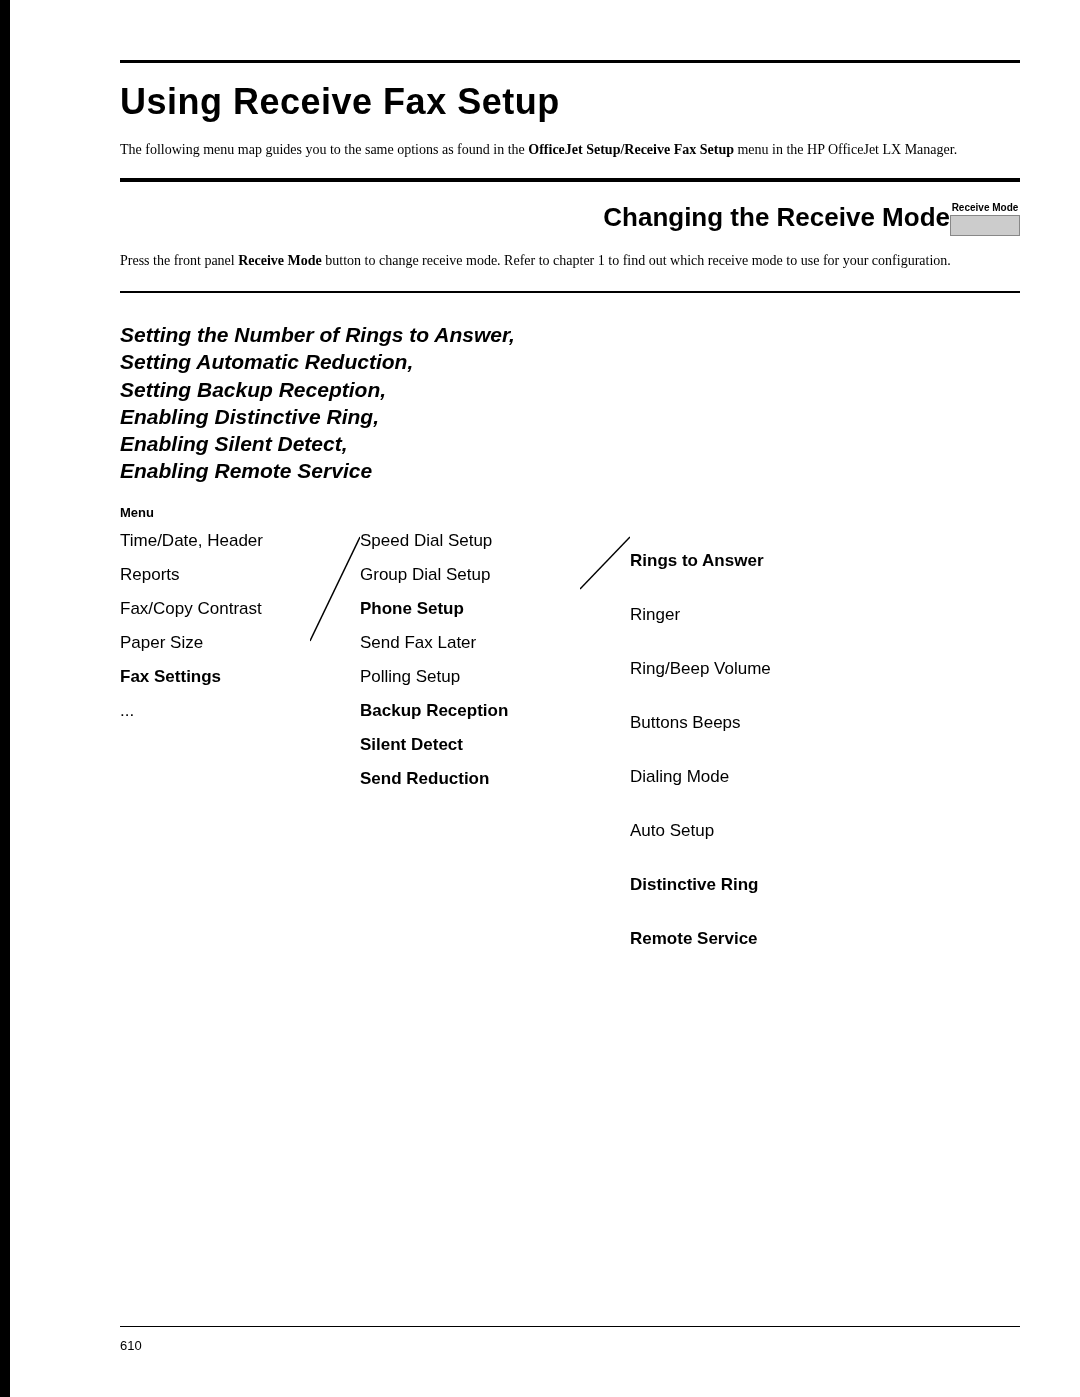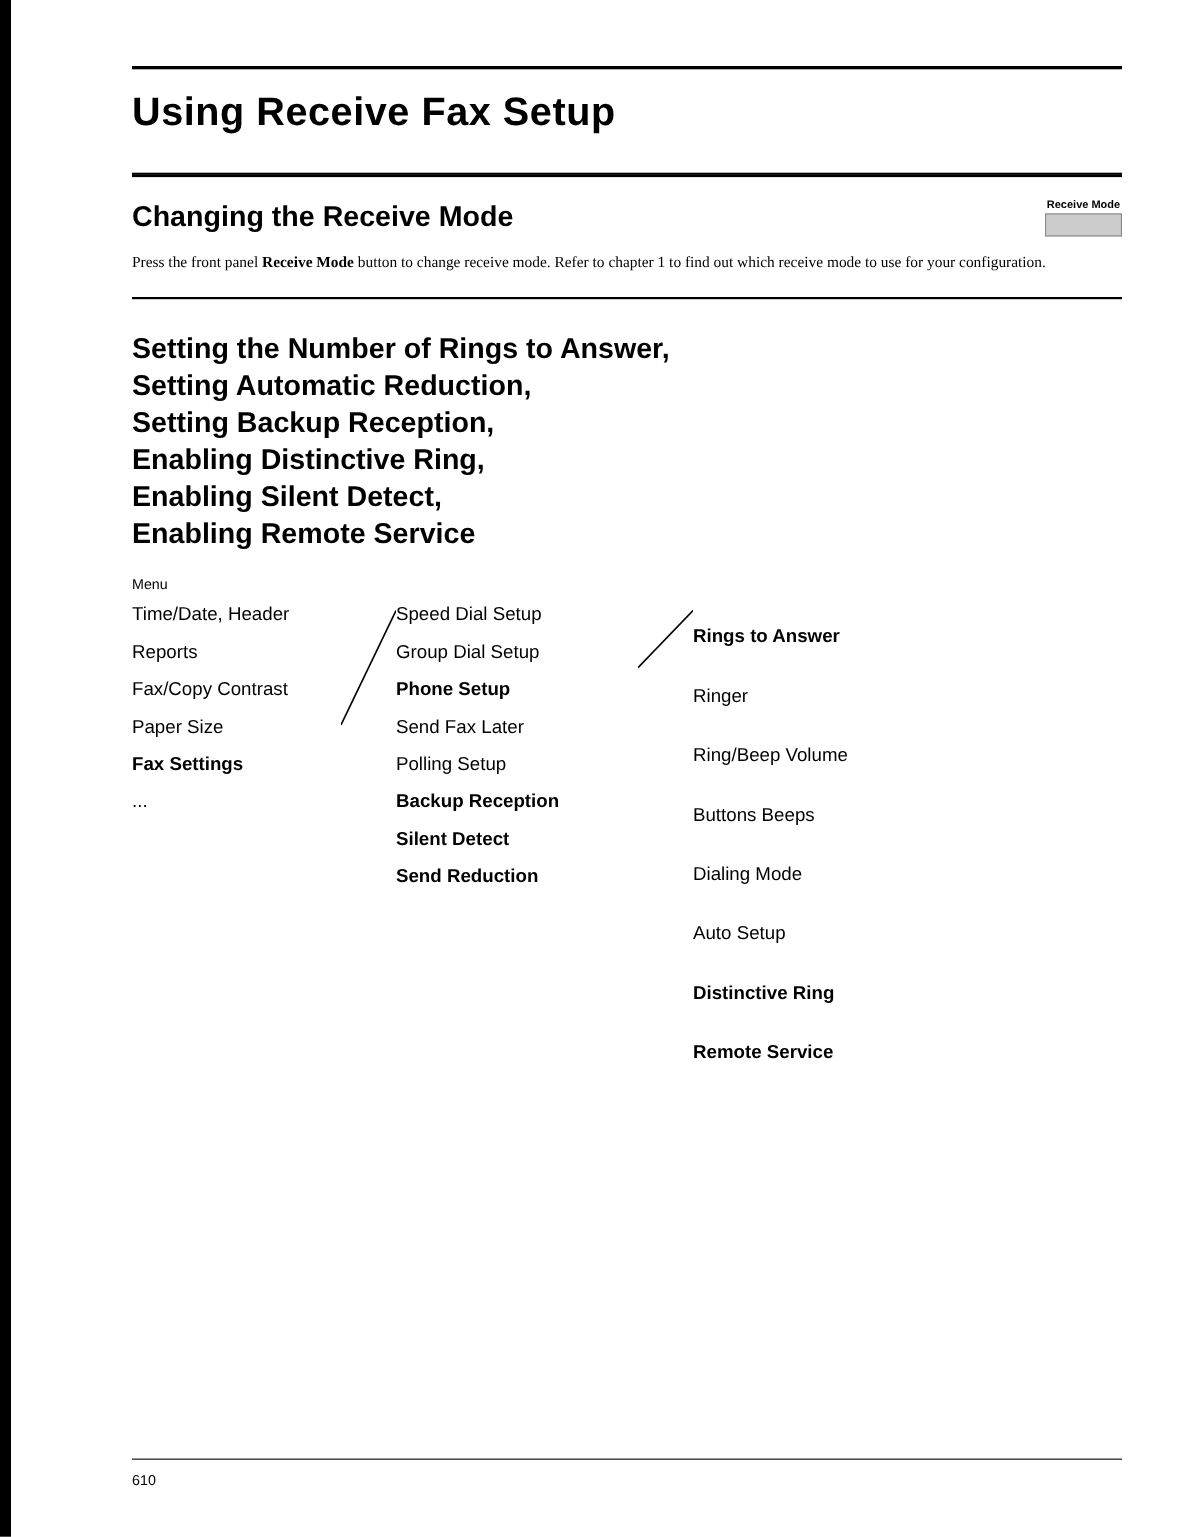--- a/index.html
+++ b/index.html
@@ -68,21 +68,21 @@
       border-top: 2px solid #000;
       border-bottom: 2px solid #000;
       margin-top: 0;
       padding: 20px 0 20px 0;
       position: relative;
     }
 
     .receive-header {
       display: flex;
       align-items: flex-start;
-      justify-content: space-between;
+      justify-content: flex-end;
     }
 
     .receive-header h2 {
       font-size: 26px;
       font-weight: bold;
       font-family: 'Arial', sans-serif;
     }
 
     .receive-mode-button {
       border: 1px solid #888;
@@ -115,46 +115,47 @@
       font-size: 14px;
       line-height: 1.5;
     }
 
     
     .section-settings {
       padding: 28px 0 20px 0;
     }
 
     .section-settings h2 {
-      font-size: 26px;
+      font-size: 21px;
       font-weight: bold;
       font-family: 'Arial', sans-serif;
       line-height: 1.3;
       margin-bottom: 20px;
+      font-style: italic;
     }
 
     
     .menu-map {
       margin-top: 10px;
       font-size: 13px;
       font-family: 'Arial', sans-serif;
       position: relative;
     }
 
     .menu-item {
       line-height: 1.8;
       font-size: 17px;
     }
 
     .menu-item.bold {
       font-weight: bold;
     }
 
     .menu-label {
-      font-weight: normal;
+      font-weight: bold;
       margin-bottom: 4px;
       font-size: 13px;
     }
 
     .col1 {
       width: 190px;
       padding-top: 0;
     }
 
     .col2 {
@@ -195,20 +196,23 @@
 <body>
 
 <div class="page">
 
   <div class="left-accent"></div>
 
   <div class="content">
 
     <div class="section-title">
       <h1>Using Receive Fax Setup</h1>
+      <p>
+        <span>The following menu map guides you to the same options as found in the </span><strong>OfficeJet Setup/Receive Fax Setup</strong><span> menu in the HP OfficeJet LX Manager.</span>
+      </p>
     </div>
 
     <div class="section-receive">
       <div class="receive-header">
         <h2>Changing the Receive Mode</h2>
         <div class="receive-mode-wrapper">
           <div class="receive-mode-label">Receive Mode</div>
           <div class="receive-mode-button">&nbsp;&nbsp;&nbsp;&nbsp;&nbsp;&nbsp;&nbsp;&nbsp;</div>
         </div>
       </div>

